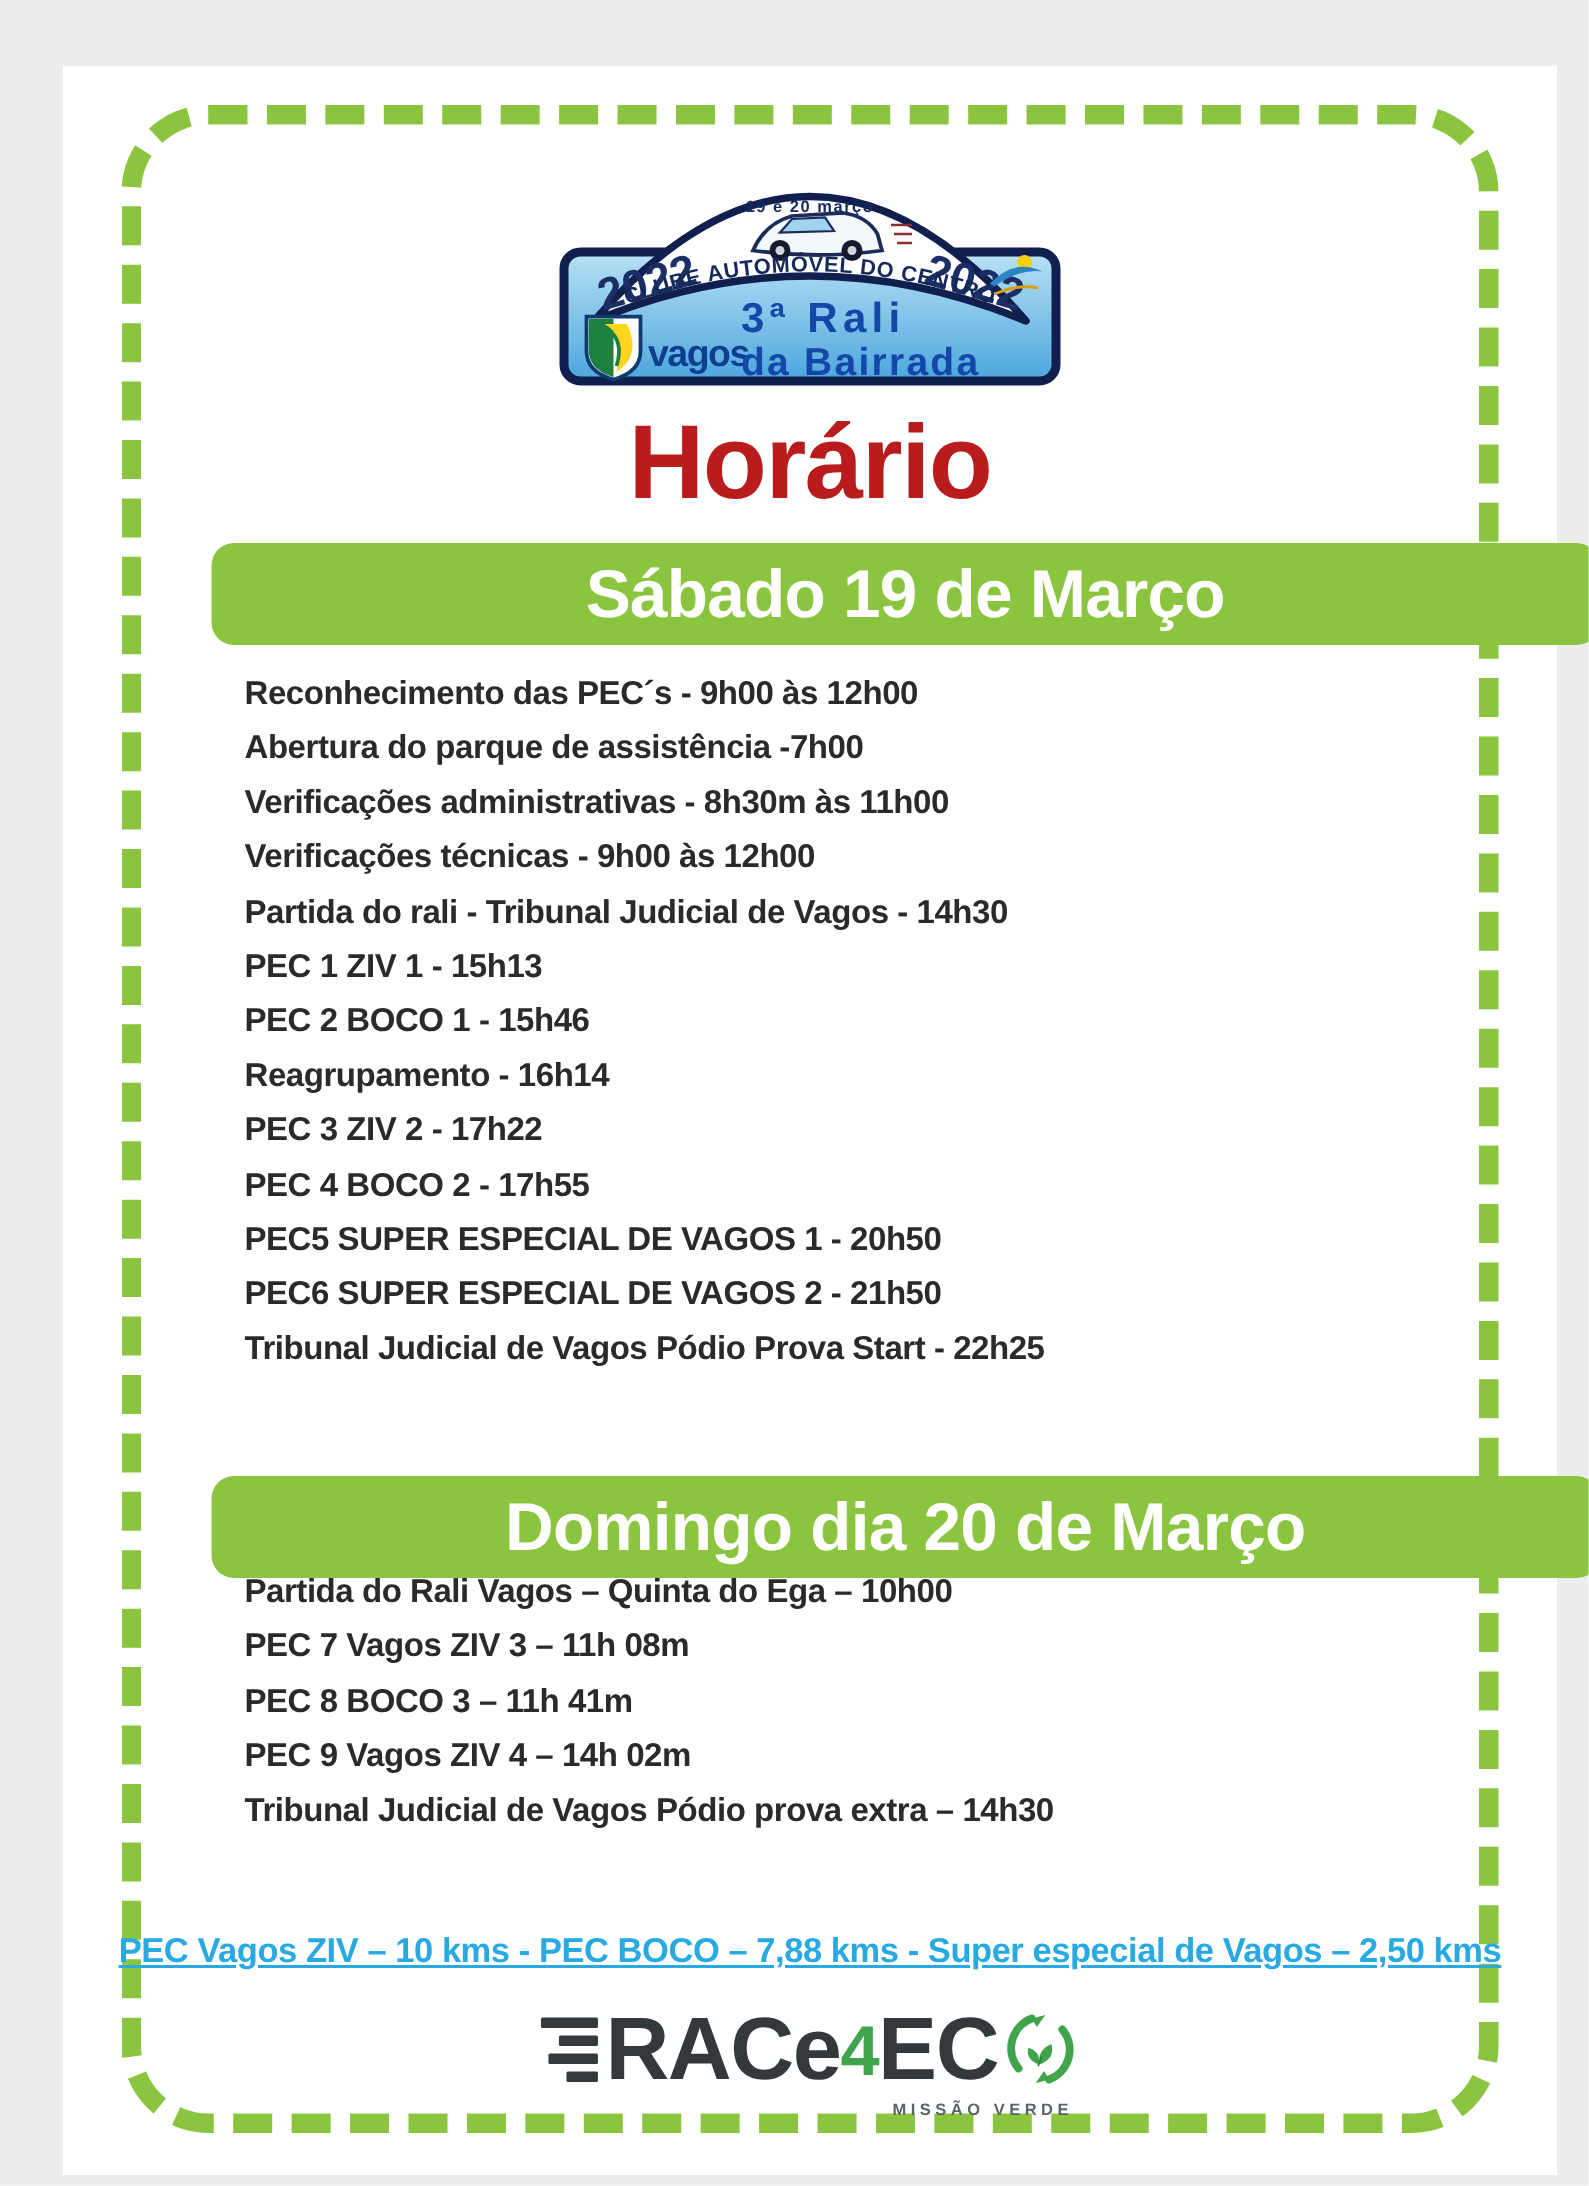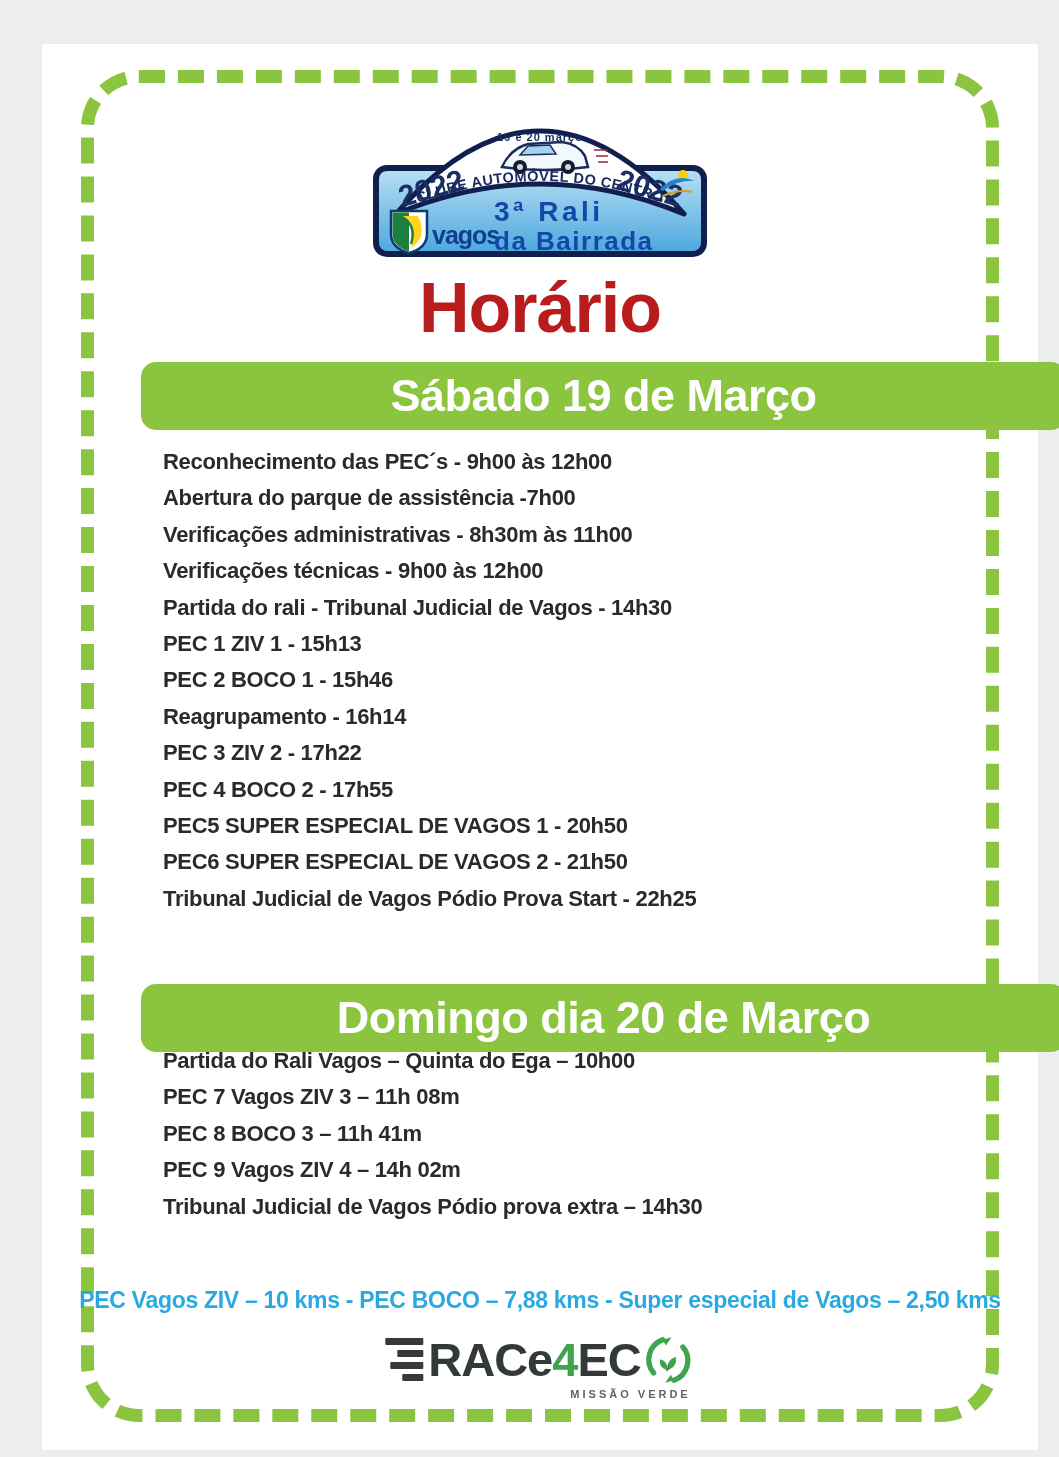--- a/index.html
+++ b/index.html
@@ -46,34 +46,35 @@
     color:#2b2a29; font-weight:bold; font-size:22px;
     letter-spacing:-0.3px; line-height:36.4px;
   }
   .list-saturday { top:400px; }
   .list-sunday { top:999px; }
   .distances-note {
     position:absolute; top:1243px; left:0; width:100%;
     text-align:center;
     color:#29a9e1; font-weight:bold; font-size:23px;
     letter-spacing:-0.3px;
+    text-decoration:underline;
   }
   .sponsor {
     position:absolute; top:1288px; left:50%;
     transform:translateX(-50%);
     display:flex; flex-direction:column; align-items:center;
   }
   .sponsor-row { display:flex; align-items:center; }
   .speed-lines { display:flex; flex-direction:column; gap:5px; align-items:flex-end; margin-right:5px; }
   .speed-lines i { display:block; height:7px; background:#35393c; border-radius:1px; }
   .speed-lines i:nth-child(1){ width:38px; }
   .speed-lines i:nth-child(2){ width:26px; }
   .speed-lines i:nth-child(3){ width:33px; }
   .speed-lines i:nth-child(4){ width:21px; }
-  .sp-dark  { font-size:47px; font-weight:bold; color:#33383b; letter-spacing:-1px; }
+  .sp-dark  { font-size:59px; font-weight:bold; color:#33383b; letter-spacing:-1px; }
   .sp-green { font-size:47px; font-weight:bold; color:#3fa44b; letter-spacing:-1px; }
   .eco-o { width:52px; height:52px; margin-left:2px; }
   .sponsor-tagline {
     width:100%; text-align:right;
     margin-top:1px; padding-right:4px;
     font-size:11px; font-weight:bold;
     letter-spacing:3px; color:#5d6368;
   }
 </style>
 </head>

